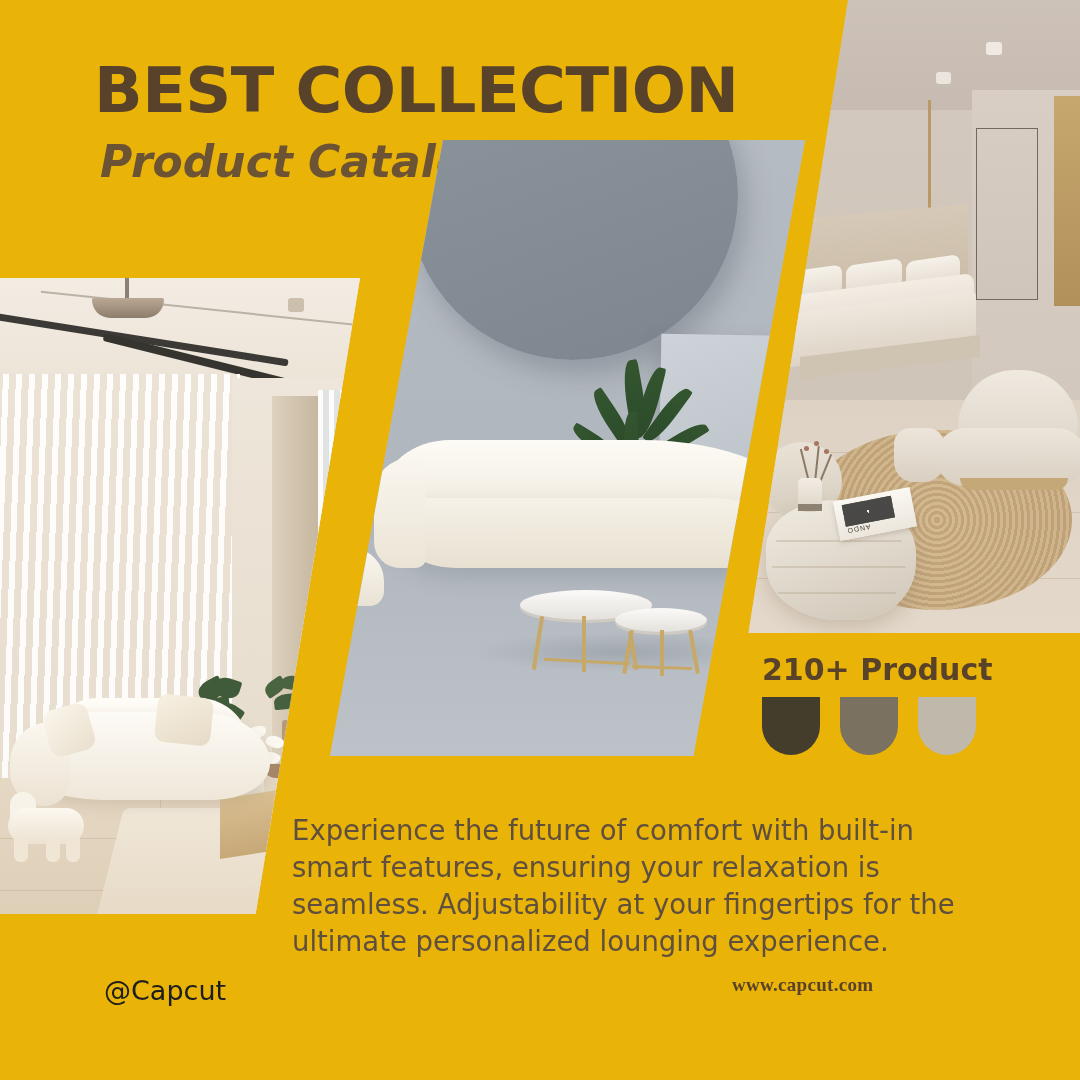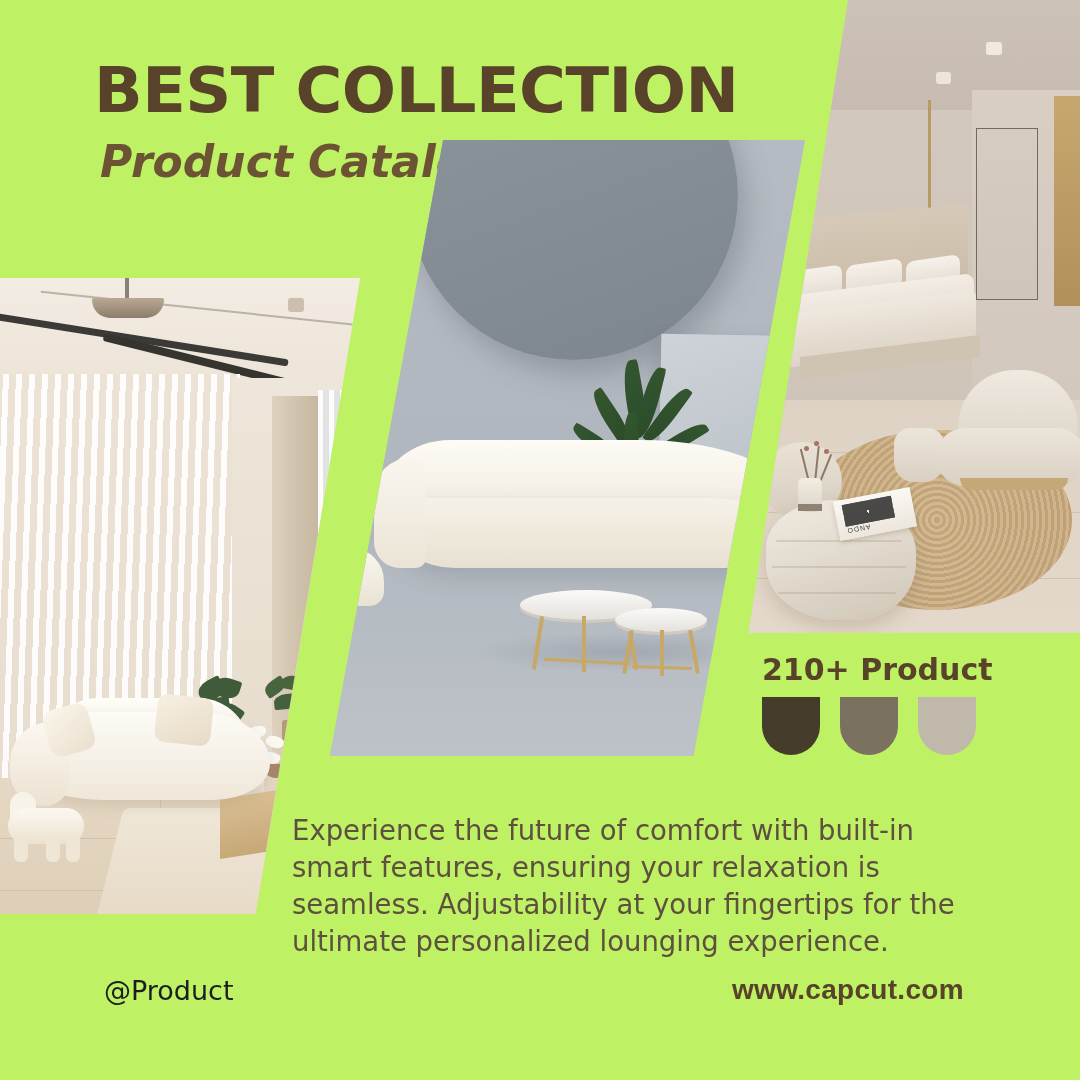--- a/index.html
+++ b/index.html
@@ -2,21 +2,21 @@
 <html><head>
 <meta charset="utf-8">
 <style>
   html,body{margin:0;padding:0;}
   body{
     width:1080px;height:1080px;
     background:#ffffff;
     font-family:"Liberation Sans","DejaVu Sans",sans-serif;
     overflow:hidden;position:relative;
   }
-  #poster{position:absolute;inset:0;width:1080px;height:1080px;background:#bef264;overflow:hidden;}
+  #poster{position:absolute;inset:0;width:1080px;height:1080px;background:#eab308;overflow:hidden;}
 
   
   .title{
     position:absolute;left:94px;top:58px;
     font-size:62px;font-weight:bold;letter-spacing:-0.5px;
     color:#584229;line-height:1.05;
     font-family:"DejaVu Sans","Liberation Sans",sans-serif;
     transform:scaleX(1.03);transform-origin:left center;
     white-space:nowrap;
   }
@@ -241,23 +241,23 @@
   .body-copy p{margin:0;}
 
   
   .handle{
     position:absolute;left:104px;top:975px;
     font-size:27px;color:#1d1d1d;white-space:nowrap;
     font-family:"DejaVu Sans","Liberation Sans",sans-serif;
   }
   .site{
     position:absolute;left:732px;top:974px;
-    font-size:28px;font-weight:bold;color:#584229;white-space:nowrap;
+    font-size:19px;font-weight:bold;color:#584229;white-space:nowrap;
     letter-spacing:.3px;
-    font-family:Liberation Sans, sans-serif;
+    font-family:Liberation Serif, serif;
   }
 </style>
 </head>
 <body>
 
 <div id="poster">
 
   <div class="title">BEST COLLECTION</div>
   <div class="subtitle">Product Catalog</div>
 
@@ -432,16 +432,16 @@
   <div class="swatches">
     <span class="swatch" style="background: rgb(69, 61, 43);"></span>
     <span class="swatch" style="background: rgb(122, 113, 96);"></span>
     <span class="swatch" style="background: rgb(192, 184, 171);"></span>
   </div>
 
   <div class="body-copy">
     <p>Experience the future of comfort with built-in smart features, ensuring your relaxation is seamless. Adjustability at your fingertips for the ultimate personalized lounging experience.</p>
   </div>
 
-  <div class="handle">@Product</div>
+  <div class="handle">@Capcut</div>
   <div class="site">www.capcut.com</div>
 
 </div>
 
 </body></html>

